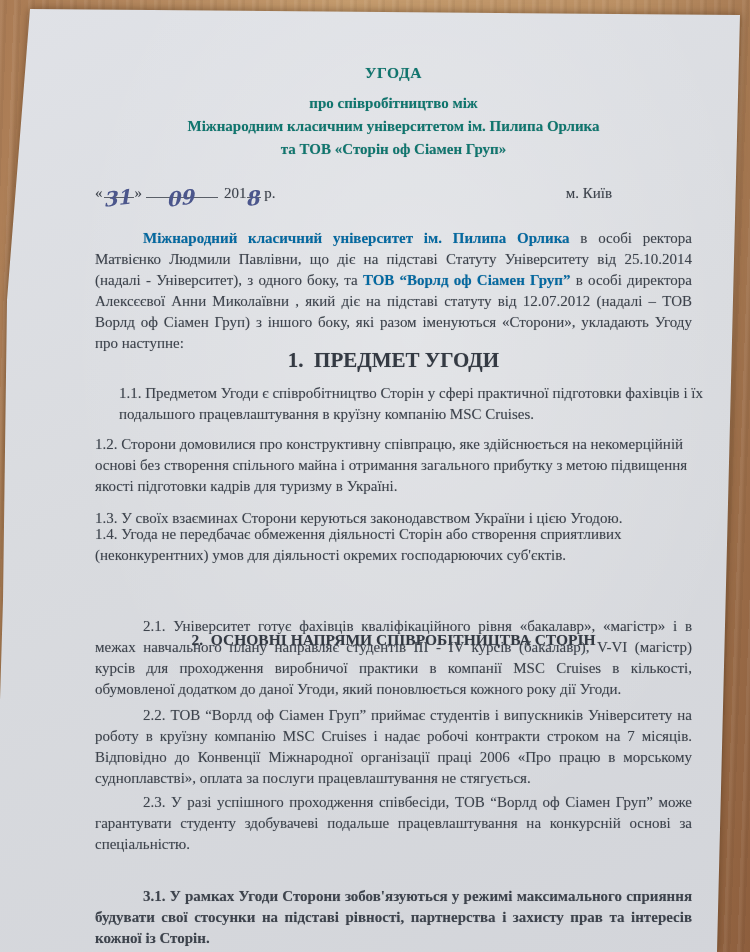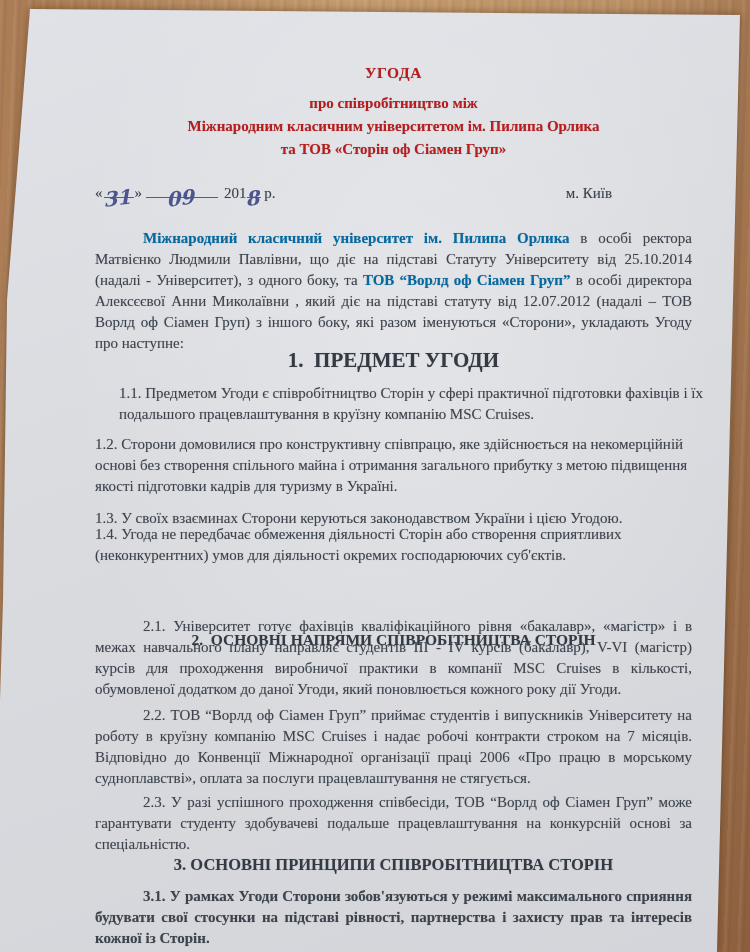--- a/index.html
+++ b/index.html
@@ -17,21 +17,21 @@
       radial-gradient(ellipse at 55% 35%, rgba(255,255,255,0.25) 0%, rgba(255,255,255,0) 60%),
       linear-gradient(160deg,#e0e2e7 0%, #d9dbdf 45%, #d3d5da 100%);
   }
   .content{
     position:absolute;left:0;top:0;width:750px;height:952px;
     font-family:"Liberation Serif", serif;
     color:#3d434c;font-size:15px;line-height:21px;
     text-shadow:0 0 1px rgba(61,67,76,0.30);
   }
   .blk{position:absolute;left:95px;width:597px;}
-  .titleblock{text-align:center;font-weight:bold;color:#b91c1c;}
+  .titleblock{text-align:center;font-weight:bold;color:#0f766e;}
   .titleblock .t1{font-size:15.5px;letter-spacing:0.6px;margin-bottom:9px;}
   .titleblock .t2{line-height:23px;}
   .daterow{display:flex;justify-content:space-between;align-items:baseline;}
   .dateleft{white-space:nowrap;}
   .city{margin-right:80px;}
   .blank{display:inline-block;border-bottom:1.4px solid #5a5f68;position:relative;height:14px;vertical-align:baseline;}
   .day-blank{width:30px;margin:0 1px;}
   .month-blank{width:72px;margin:0 6px 0 4px;}
   .year-blank{width:14px;}
   .hw{
@@ -80,16 +80,15 @@
   <div class="blk para-left" style="top:383px;margin-left:24px;">1.1. Предметом Угоди є співробітництво Сторін у сфері практичної підготовки фахівців і їх подальшого працевлаштування в круїзну компанію MSC Cruises.</div>
   <div class="blk para-left" style="top:434px;">1.2. Сторони домовилися про конструктивну співпрацю, яке здійснюється на некомерційній основі без створення спільного майна і отримання загального прибутку з метою підвищення якості підготовки кадрів для туризму в Україні.</div>
   <div class="blk para-left" style="top:508px;">1.3. У своїх взаєминах Сторони керуються законодавством України і цією Угодою.</div>
   <div class="blk para-left" style="top:524px;">1.4. Угода не передбачає обмеження діяльності Сторін або створення сприятливих (неконкурентних) умов для діяльності окремих господарюючих суб'єктів.</div>
 
   <div class="blk heading h2" style="top:585px;margin-top:44px;">2.&nbsp;&nbsp;ОСНОВНІ НАПРЯМИ СПІВРОБІТНИЦТВА СТОРІН</div>
   <div class="blk para" style="top:616px;">2.1. Університет готує фахівців кваліфікаційного рівня «бакалавр», «магістр» і в межах навчального плану направляє студентів III - IV курсів (бакалавр), V-VI (магістр) курсів для проходження виробничої практики в компанії MSC Cruises в кількості, обумовленої додатком до даної Угоди, який поновлюється кожного року дії Угоди.</div>
   <div class="blk para" style="top:705px;">2.2. ТОВ “Ворлд оф Сіамен Груп” приймає студентів і випускників Університету на роботу в круїзну компанію MSC Cruises і надає робочі контракти строком на 7 місяців. Відповідно до Конвенції Міжнародної організації праці 2006 «Про працю в морському судноплавстві», оплата за послуги працевлаштування не стягується.</div>
   <div class="blk para" style="top:792px;">2.3. У разі успішного проходження співбесіди, ТОВ “Ворлд оф Сіамен Груп” може гарантувати студенту здобувачеві подальше працевлаштування на конкурсній основі за спеціальністю.</div>
 
-  <div class="blk heading h3" style="top:854px;">3. ОСНОВНІ ПРИНЦИПИ СПІВРОБІТНИЦТВА СТОРІН</div>
   <div class="blk para" style="top:886px;font-weight:bold;">3.1. У рамках Угоди Сторони зобов'язуються у режимі максимального сприяння будувати свої стосунки на підставі рівності, партнерства і захисту прав та інтересів кожної із Сторін.</div>
 
 </div>
 
 </body></html>

